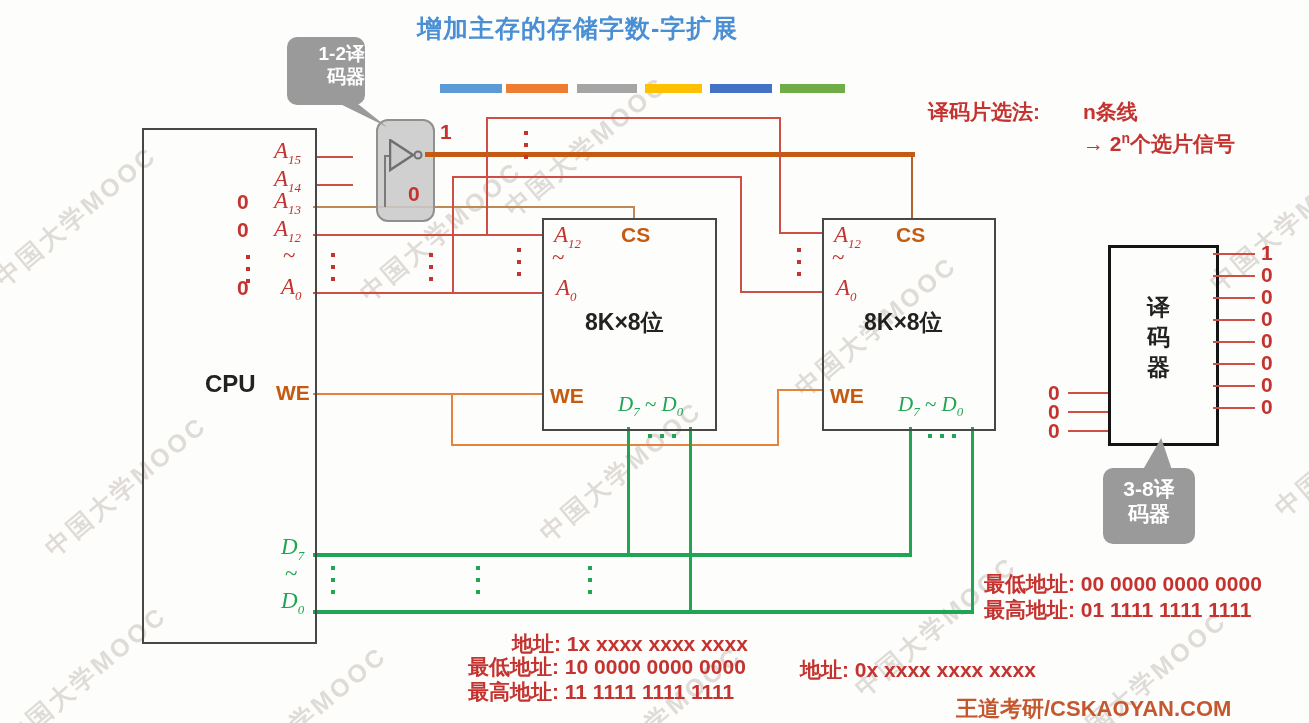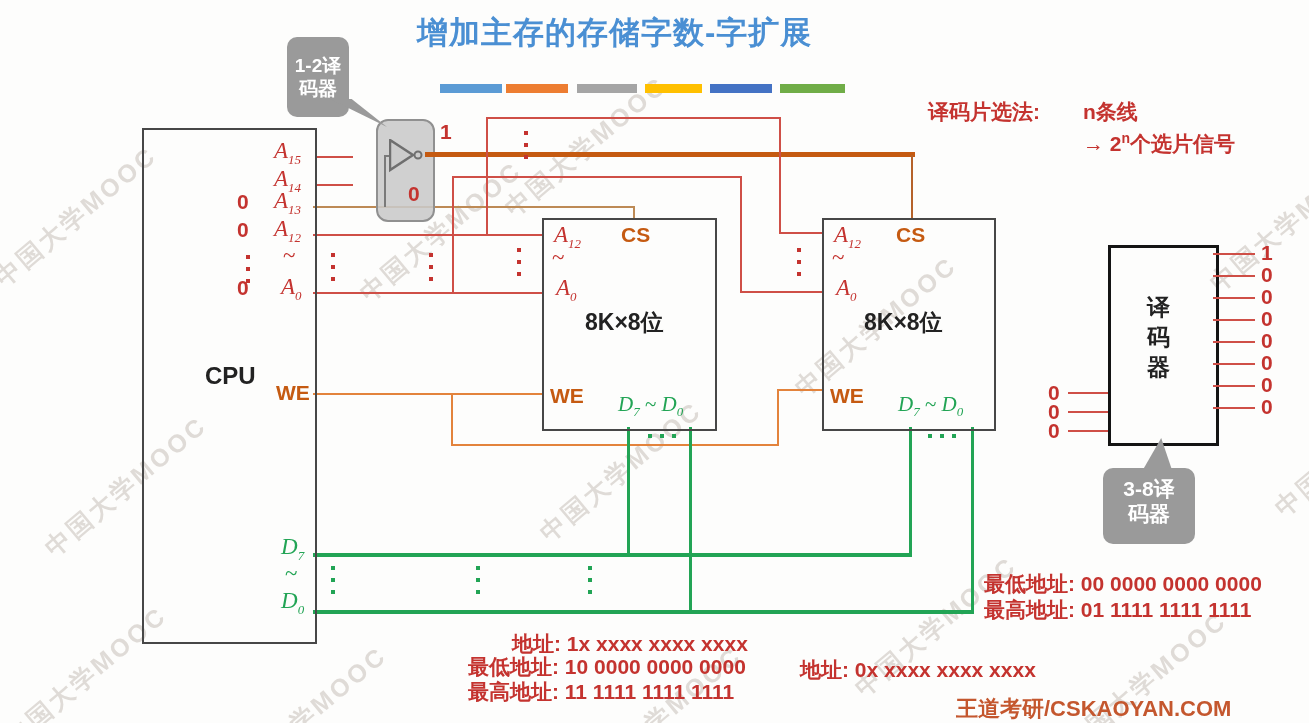--- a/index.html
+++ b/index.html
@@ -39,21 +39,21 @@
   .hdots-gr{position:absolute;width:4px;height:4px;background:var(--green);
              box-shadow:12px 0 var(--green),24px 0 var(--green);}
   
   .bubble{position:absolute;background:var(--gray_bubble);color:#fff;border-radius:10px;
           text-align:center;font-weight:bold;line-height:1.2;}
   .tail{position:absolute;background:var(--gray_bubble);}
   
   .wm{position:absolute;color:rgba(146,134,118,0.28);font-size:25px;letter-spacing:3px;
       white-space:nowrap;font-weight:bold;transform:rotate(-40deg);}
   .bar{position:absolute;top:84px;height:9px;}
-  #title{position:absolute;left:417px;top:12px;font-size:31px;font-weight:bold;
+  #title{position:absolute;left:417px;top:12px;font-size:25px;font-weight:bold;
          color:var(--blue);letter-spacing:1px;white-space:nowrap;}
   #footer{position:absolute;left:956px;top:694px;font-size:22px;font-weight:bold;
           color:var(--footer);white-space:nowrap;}
   .invbox{position:absolute;left:376px;top:119px;width:55px;height:99px;border-radius:12px;
           background:rgba(201,201,201,0.88);border:2px solid #909090;}
 </style>
 </head>
 <body>
 
 <div id="canvas">
@@ -126,30 +126,30 @@
   <div class="pin" style="left:274px;top:138px;"><span>A</span><sub>15</sub></div>
   <div class="pin" style="left:274px;top:166px;"><span>A</span><sub>14</sub></div>
   <div class="pin" style="left:274px;top:188px;"><span>A</span><sub>13</sub></div>
   <div class="pin" style="left:274px;top:216px;"><span>A</span><sub>12</sub></div>
   <div class="pin" style="left:281px;top:274px;"><span>A</span><sub>0</sub></div>
   <div class="val" style="left:237px;top:190px;">0</div>
   <div class="val" style="left:237px;top:218px;">0</div>
   <div class="val" style="left:237px;top:276px;">0</div>
   <div class="vdots-red" style="left:246px;top:255px;"></div>
   <div class="pin" style="left:283px;top:243px;font-style:normal;">~</div>
-  <div class="blk" style="left:205px;top:362px;font-size:24px;">CPU</div>
+  <div class="blk" style="left:205px;top:370px;font-size:24px;">CPU</div>
   <div class="lbl-or" style="left:276px;top:381px;">WE</div>
   <div class="pin pin-gr" style="left:281px;top:534px;"><span>D</span><sub>7</sub></div>
   <div class="pin pin-gr" style="left:285px;top:561px;font-style:normal;">~</div>
   <div class="pin pin-gr" style="left:281px;top:588px;text-align:center;"><span>D</span><sub>0</sub></div>
 
   <div class="val" style="left:440px;top:120px;">1</div>
   <div class="val" style="left:408px;top:182px;">0</div>
 
-  <div class="bubble" style="left:287px;top:37px;width:62px;height:62px;font-size:19px;padding-top:18px;">
+  <div class="bubble" style="left:287px;top:37px;width:78px;height:62px;font-size:19px;padding-top:6px;text-align:right;">
     <div>1-2译</div>
     <div>码器</div>
   </div>
   <div class="tail" style="left:330px;top:99px;width:57px;height:28px;clip-path:polygon(0 0,38% 0,100% 100%);"></div>
 
   <div class="box" style="left:542px;top:218px;width:171px;height:209px;"></div>
   <div class="pin" style="left:554px;top:222px;"><span>A</span><sub>12</sub></div>
   <div class="lbl-or" style="left:621px;top:223px;">CS</div>
   <div class="pin" style="left:552px;top:245px;font-style:normal;">~</div>
   <div class="pin" style="left:556px;top:275px;"><span>A</span><sub>0</sub></div>

